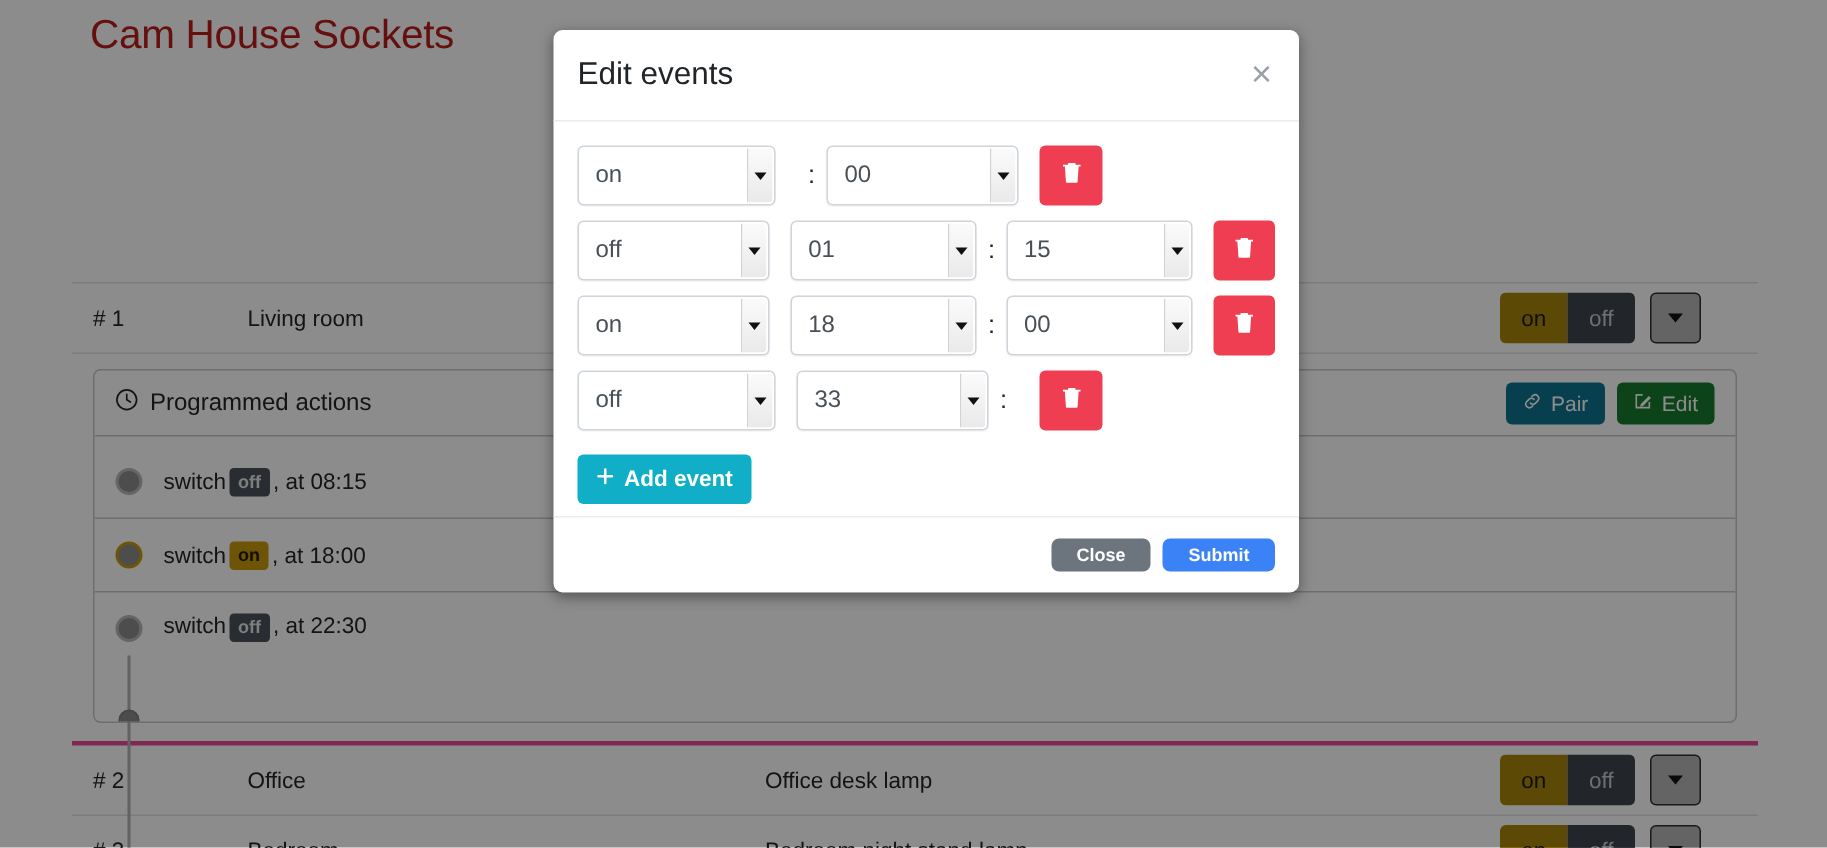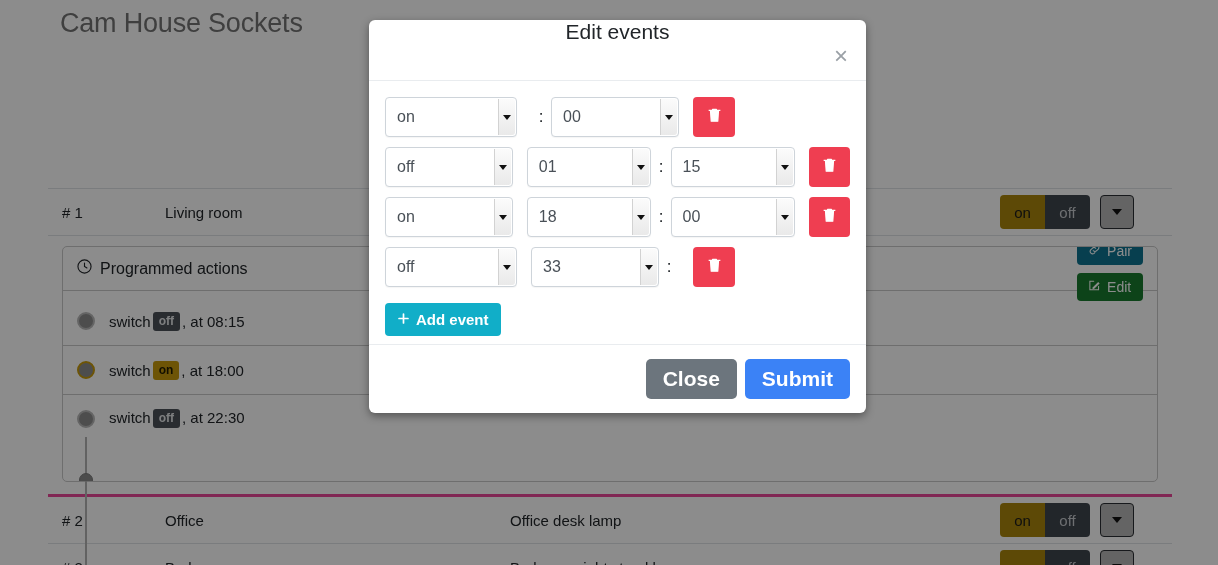--- a/index.html
+++ b/index.html
@@ -14,21 +14,21 @@
   
   #page {
     position: absolute; inset: 0;
     background: #ffffff;
   }
   .page-title {
     position: absolute;
     left: 60px; top: 8px;
     font-size: 27px;
     font-weight: 400;
-    color: #737373;
+    color: #b91c1c;
     letter-spacing: -0.2px;
   }
 
   .socket-table {
     position: absolute;
     left: 48px; top: 188px;
     width: 1124px;
     border-top: 1px solid #dee2e6;
   }
   .trow {
@@ -82,21 +82,21 @@
     display: flex; align-items: center;
     height: 44px;
     padding: 0 14px;
     border-bottom: 1px solid #c8c8c8;
     background: rgba(255,255,255,0.05);
   }
   .card-head-title {
     font-size: 16px; color: #212529;
     display: flex; align-items: center; gap: 8px;
   }
-  .card-head-btns { margin-left: auto; display: flex; gap: 8px; flex-direction: column; }
+  .card-head-btns { margin-left: auto; display: flex; gap: 8px; }
   .mini-btn {
     height: 28px; padding: 0 11px;
     border: 0; border-radius: 4px;
     color: #fff; font-size: 14px;
     display: flex; align-items: center; gap: 6px;
     cursor: pointer;
   }
   .btn-pair { background: #0e7490; }
   .btn-edit { background: #187a2e; }
 
@@ -158,21 +158,20 @@
     width: 497px;
     background: #fff;
     border-radius: 6px;
     box-shadow: 0 3px 9px rgba(0,0,0,0.4);
   }
   .modal-head {
     height: 61px;
     display: flex; align-items: center;
     padding: 0 16px;
     border-bottom: 1px solid #e9ecef;
-    flex-direction: column;
   }
   .modal-title { font-size: 21px; color: #212529; }
   .modal-x {
     margin-left: auto;
     font-size: 24px; line-height: 1;
     color: #9aa0a6;
     background: none; border: 0;
     cursor: pointer; padding: 0 2px;
   }
   .modal-body { padding: 16px 16px 8px 16px; }
@@ -232,23 +231,23 @@
     color: #fff; font-size: 15px; font-weight: bold;
     display: inline-flex; align-items: center; gap: 6px;
     cursor: pointer;
   }
   .modal-foot {
     border-top: 1px solid #e9ecef;
     padding: 14px 16px;
     display: flex; justify-content: flex-end; gap: 8px;
   }
   .foot-btn {
-    height: 40px; padding: 0 17px;
+    height: 22px; padding: 0 17px;
     border: 0; border-radius: 5px;
-    color: #fff; font-size: 21px; font-weight: bold;
+    color: #fff; font-size: 12px; font-weight: bold;
     cursor: pointer;
   }
   .btn-close-m { background: #6c757d; }
   .btn-submit { background: #3b82f6; }
   .ico { display: inline-block; vertical-align: middle; }
 </style>
 </head>
 <body>
 
 <div id="page">

